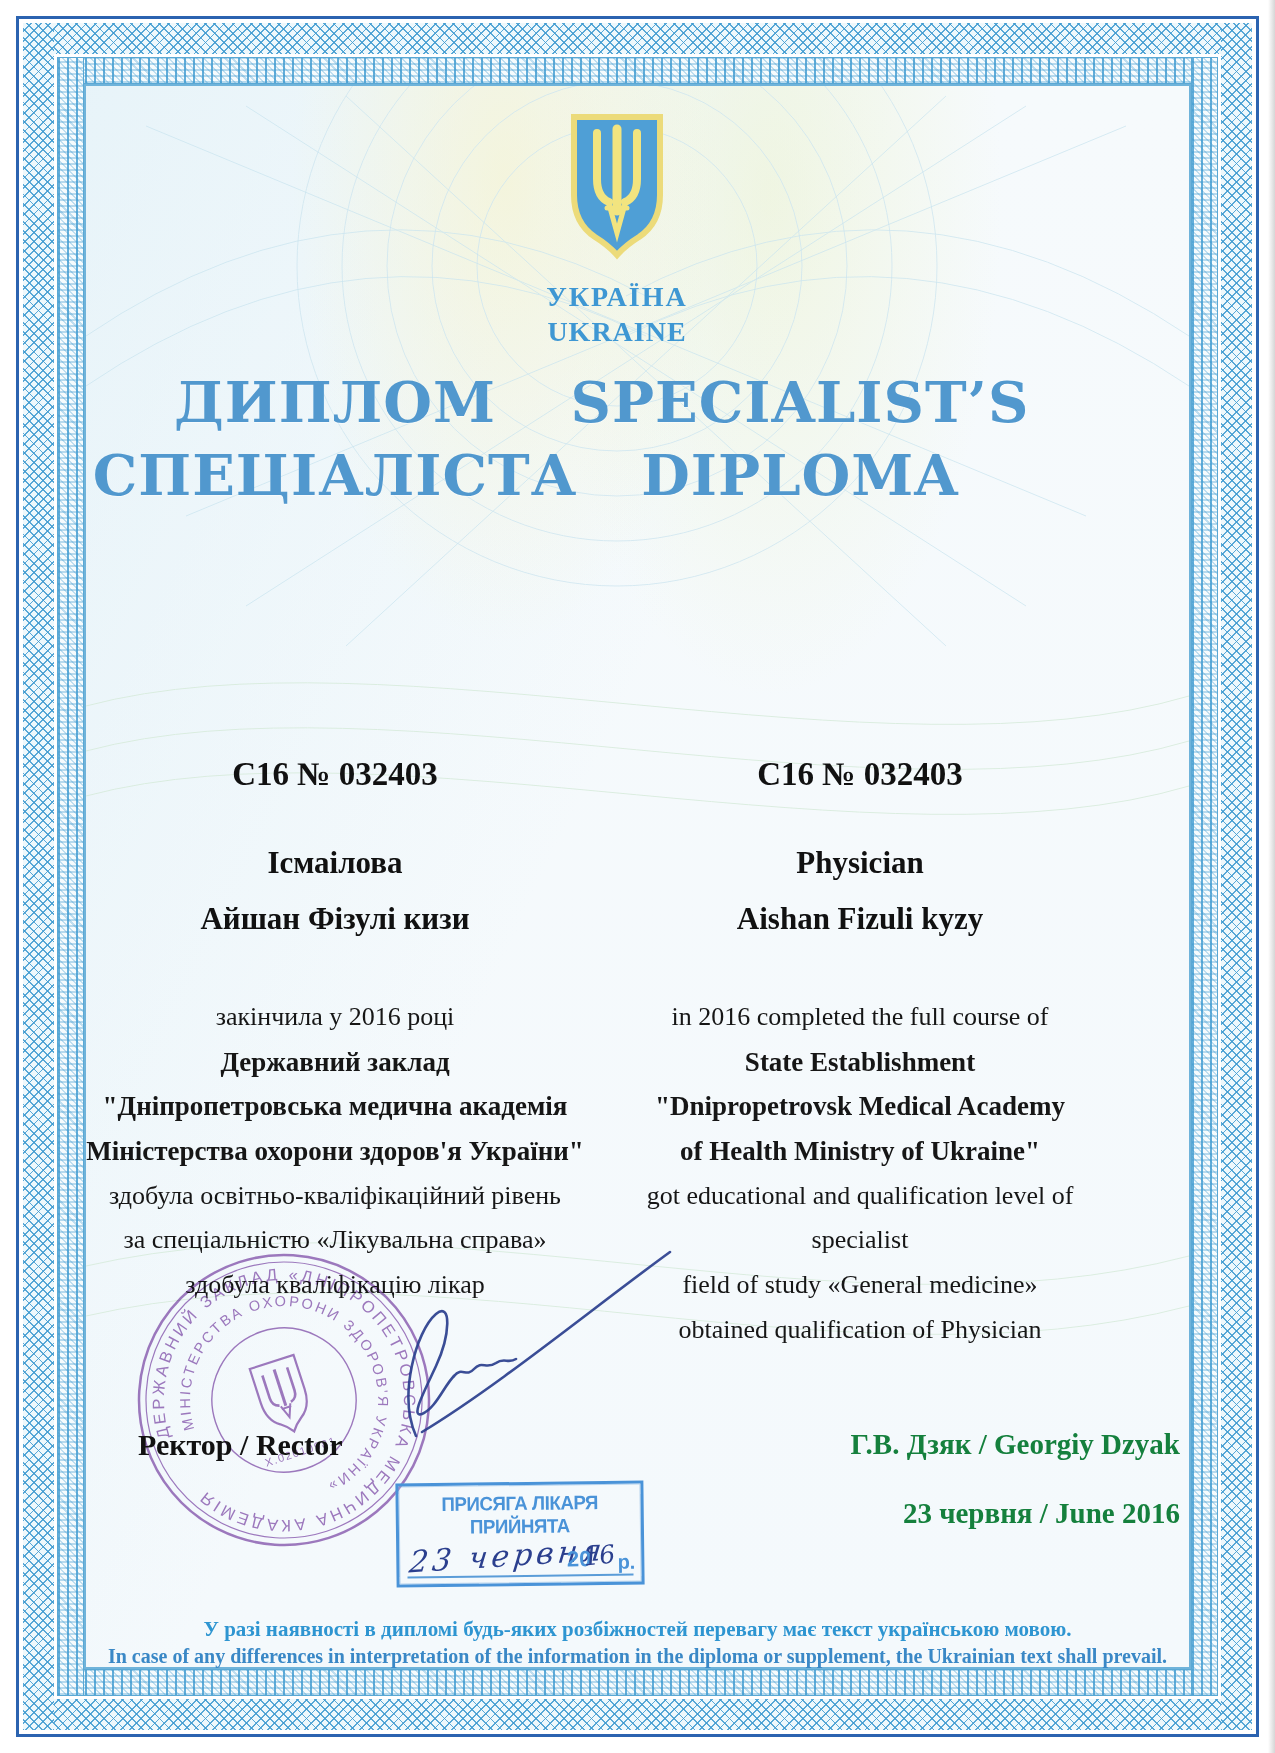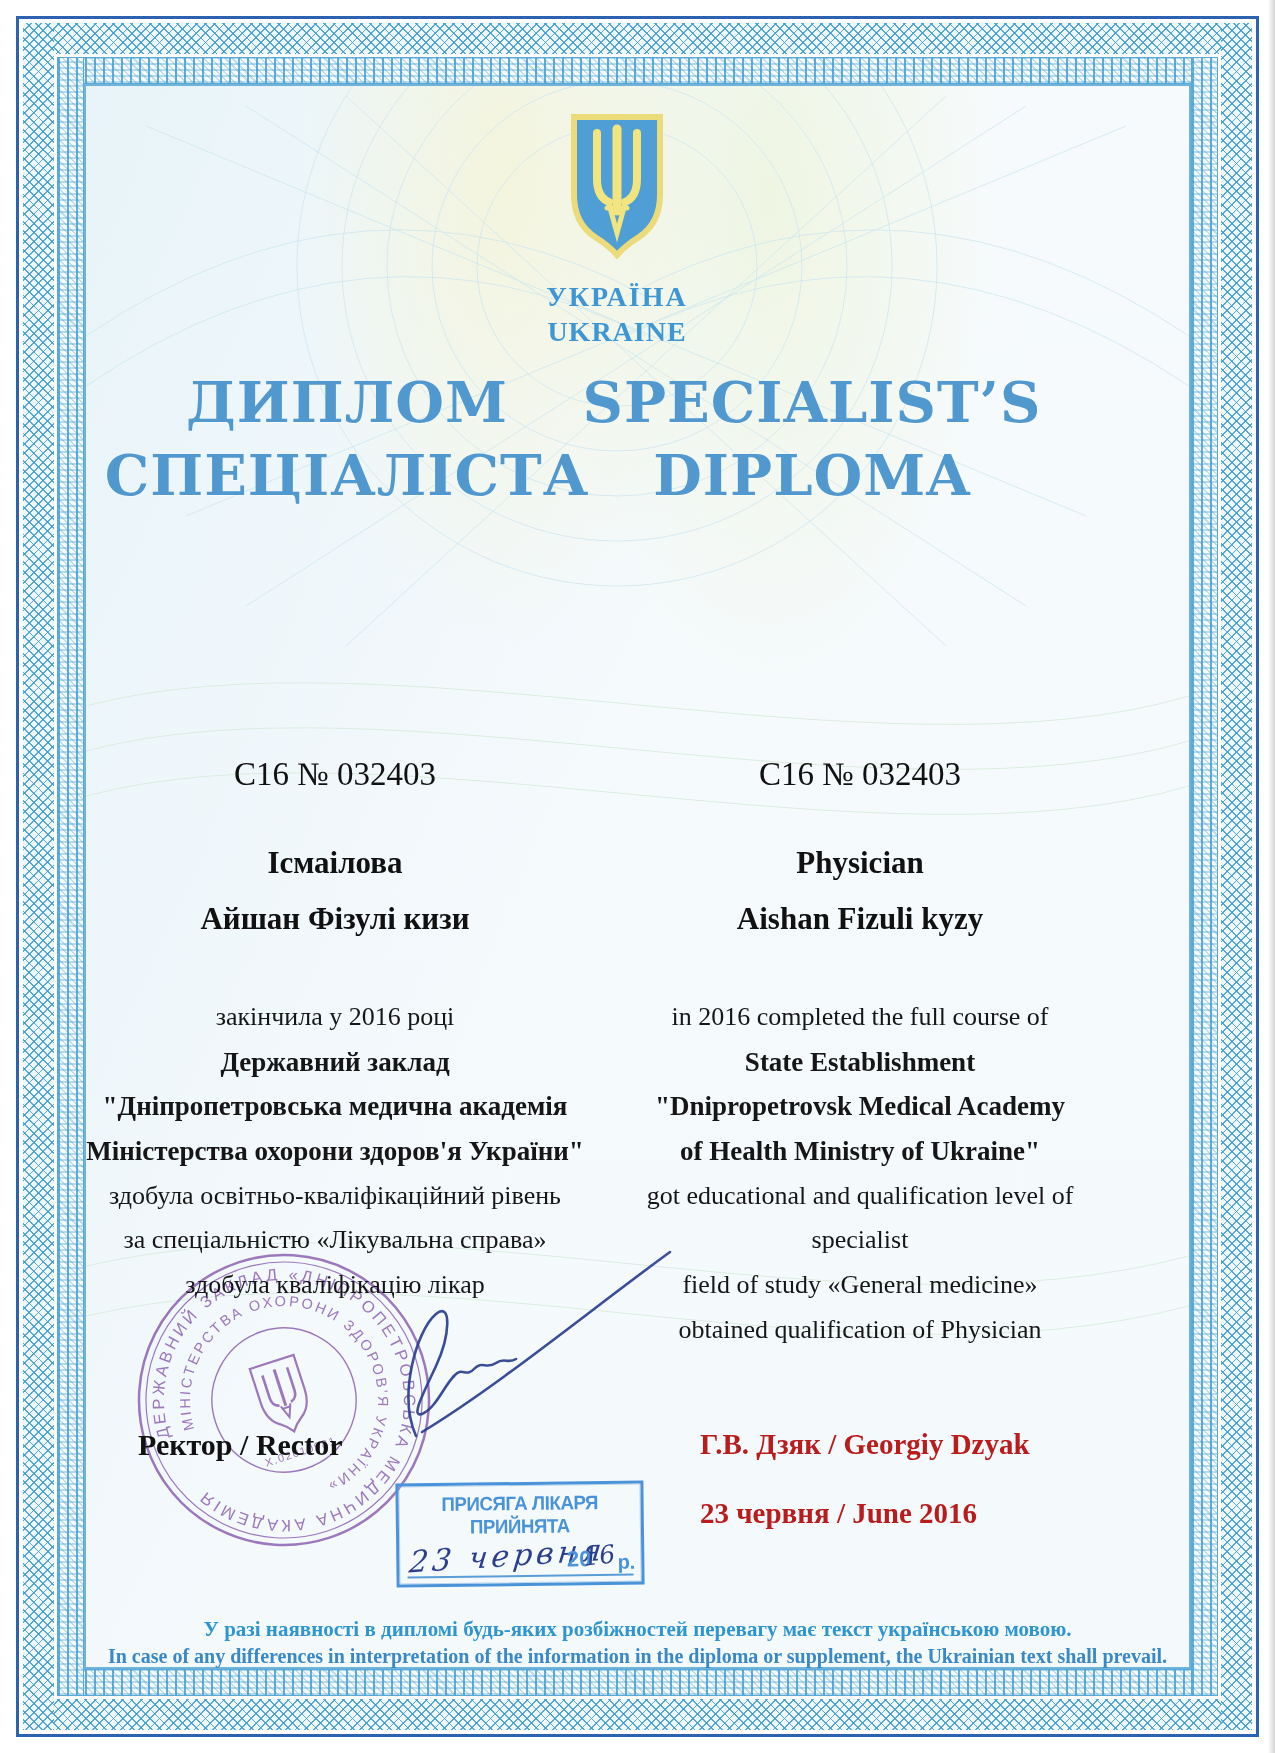--- a/index.html
+++ b/index.html
@@ -45,43 +45,43 @@
   .guilloche{position:absolute;left:86px;top:86px;}
   .scan-edge{position:absolute;right:0;top:0;bottom:0;width:7px;background:linear-gradient(90deg,rgba(0,0,0,0),rgba(90,90,90,.25));}
   
   .emblem-wrap{position:absolute;left:566px;top:110px;}
   .country{position:absolute;left:0;width:1234px;text-align:center;color:#3e97d3;font-weight:bold;}
   .country.uk{top:281px;font-size:28px;letter-spacing:2px;}
   .country.en{top:316px;font-size:28px;letter-spacing:1px;}
   
   .title{position:absolute;top:366px;text-align:center;color:#5198ce;font-weight:bold;
          font-family:"DejaVu Serif",serif;font-size:56px;line-height:73px;letter-spacing:1px;
-         text-shadow:0 1px 0 rgba(255,255,255,.5);padding-left:12px;}
+         text-shadow:0 1px 0 rgba(255,255,255,.5);}
   .title.uk{left:85px;width:500px;}
   .title.en{left:560px;width:480px;}
   
-  .serial{position:absolute;top:756px;font-size:33px;font-weight:normal;color:#111;text-align:center;}
+  .serial{position:absolute;top:756px;font-size:33px;font-weight:bold;color:#111;text-align:center;}
   .serial.uk{left:85px;width:500px;}
   .serial.en{left:610px;width:500px;}
   .holder{position:absolute;font-size:31px;font-weight:bold;color:#111;text-align:center;font-family:Liberation Serif, serif;}
   .holder.l1{top:845px;}
   .holder.l2{top:901px;}
   .holder.uk{left:85px;width:500px;}
   .holder.en{left:610px;width:500px;}
   
   .bodycol{position:absolute;top:995px;text-align:center;color:#161616;}
   .bodycol.uk{left:85px;width:500px;}
   .bodycol.en{left:610px;width:500px;}
   .bline{height:44.7px;line-height:44.7px;font-size:26px;white-space:nowrap;}
   .bline.bold{font-weight:bold;font-size:27px;}
   
   .seal{position:absolute;left:130px;top:1246px;mix-blend-mode:multiply;}
   .rector-label{position:absolute;left:138px;top:1428px;font-size:30px;font-weight:bold;color:#111;z-index:5;}
   .signature{position:absolute;left:378px;top:1236px;z-index:4;}
-  .sign-block{position:absolute;left:700px;width:480px;text-align:left;color:#b91c1c;font-weight:bold;}
+  .sign-block{position:absolute;left:700px;width:480px;text-align:right;color:#15803d;font-weight:bold;}
   .sign-block.name{top:1428px;font-size:29px;}
   .sign-block.date{top:1485px;font-size:29px;margin-top:12px;}
   
   .oath{position:absolute;left:396px;top:1482px;width:242px;height:98px;border:3px solid #4a93d8;
         transform:rotate(-.7deg);box-shadow:inset 0 0 0 1px rgba(74,147,216,.35);
         background:rgba(244,250,253,.2);z-index:3;}
   .oath-title{margin-top:7px;text-align:center;font-family:"Liberation Sans",sans-serif;
         font-size:19.5px;letter-spacing:-0.5px;color:#4a93d8;font-weight:bold;transform:scaleX(.96);}
   .oath-row{position:absolute;left:8px;right:8px;bottom:6px;border-bottom:2px solid #5a9cd8;height:44px;}
   .hand{font-family:"DejaVu Serif",serif;font-style:italic;color:#2b3f8e;}

